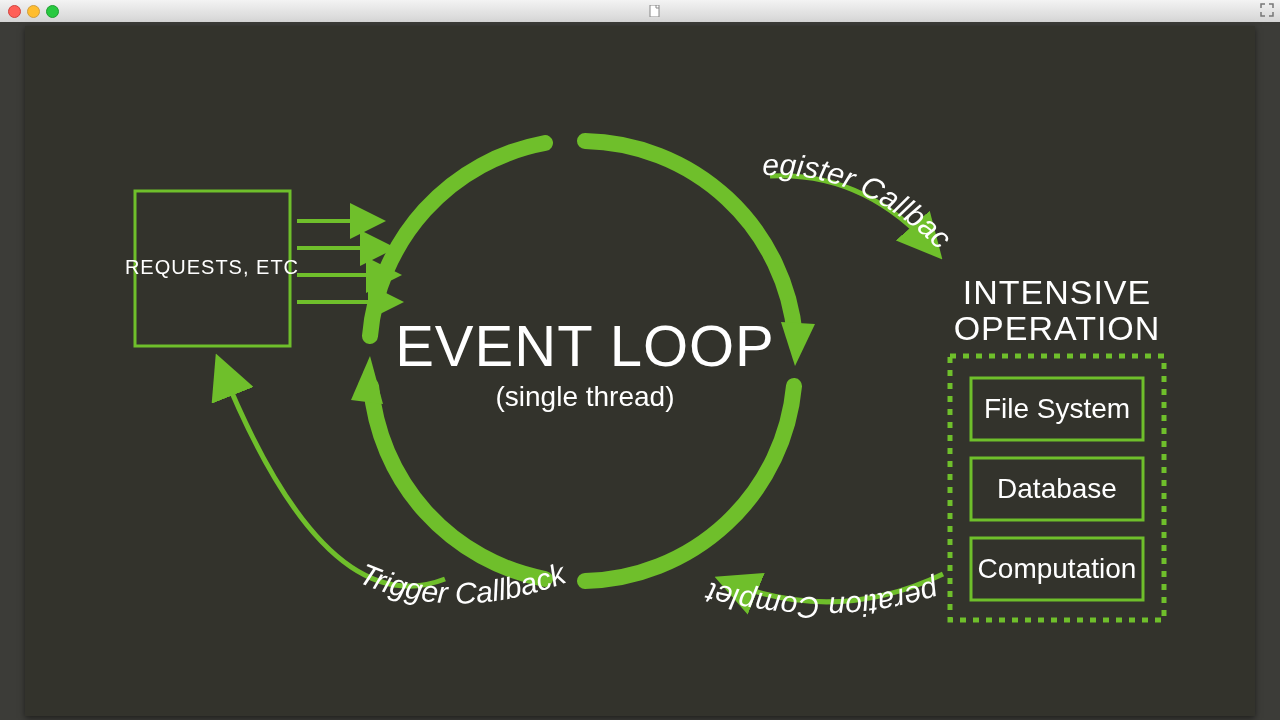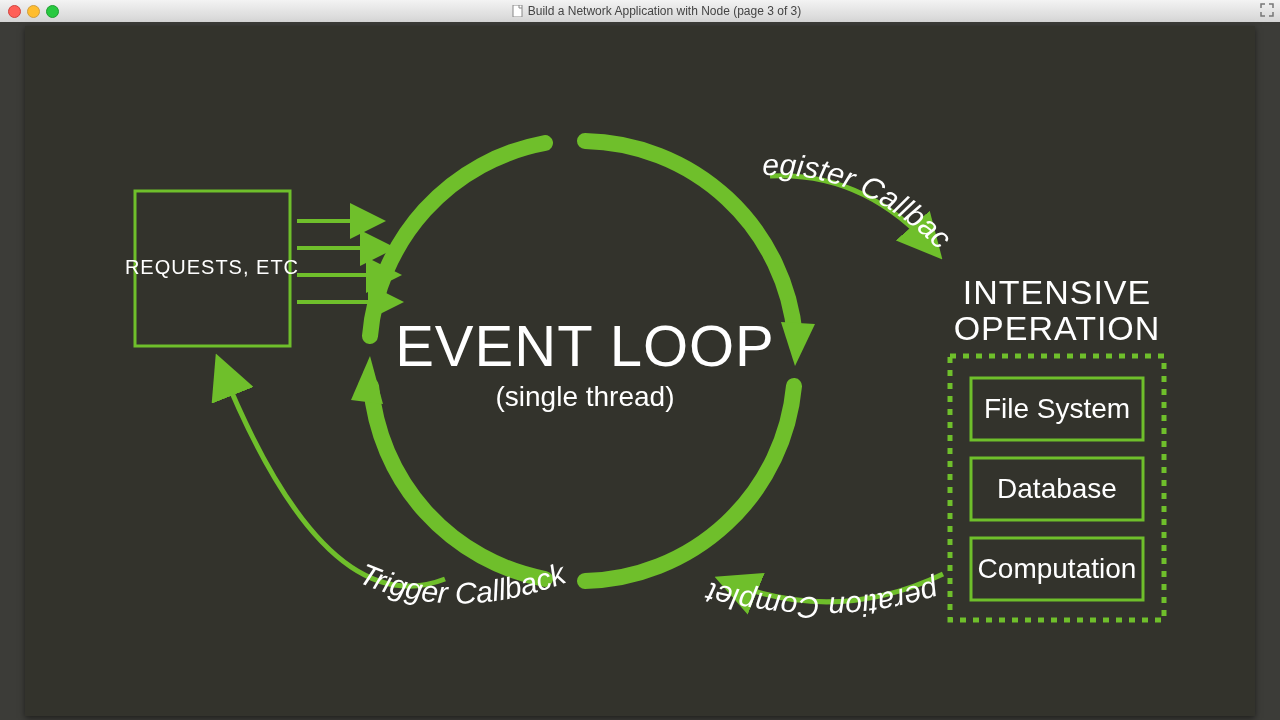--- a/index.html
+++ b/index.html
@@ -61,21 +61,21 @@
 <div class="titlebar">
   <div class="traffic">
     <span class="tl-close"></span>
     <span class="tl-min"></span>
     <span class="tl-zoom"></span>
   </div>
   <div class="title">
     <svg width="12" height="12">
       <rect x="1" y="0" width="9" height="12" fill="#fff" stroke="#888"></rect>
       <polyline points="7,0 7,3 10,3" fill="none" stroke="#888"></polyline>
-    </svg><span>Build a Network Application with Node (page 3 of 3)</span>
+    </svg>
   </div>
   <svg class="expand" viewBox="0 0 14 14">
     <path d="M1 5 V1 H5 M9 1 H13 V5 M13 9 V13 H9 M5 13 H1 V9" fill="none" stroke="#777" stroke-width="1.5"></path>
   </svg>
 </div>
 
 <div class="viewer">
   <div class="slide">
     <svg width="1230" height="690" viewBox="0 0 1230 690">
 

